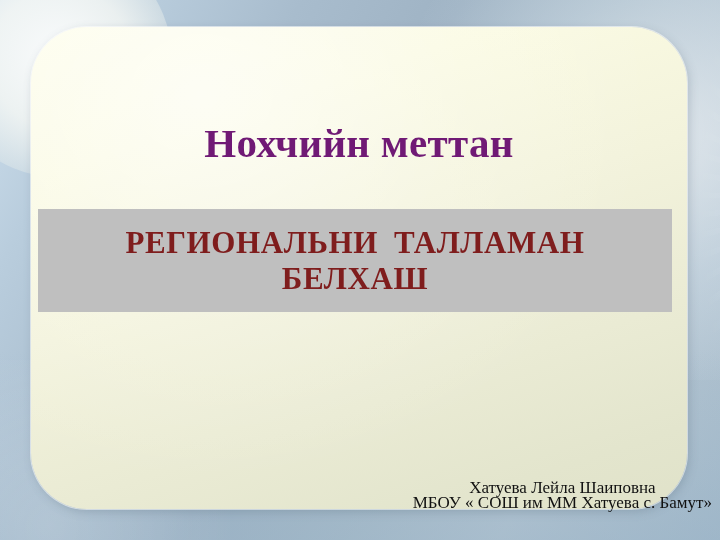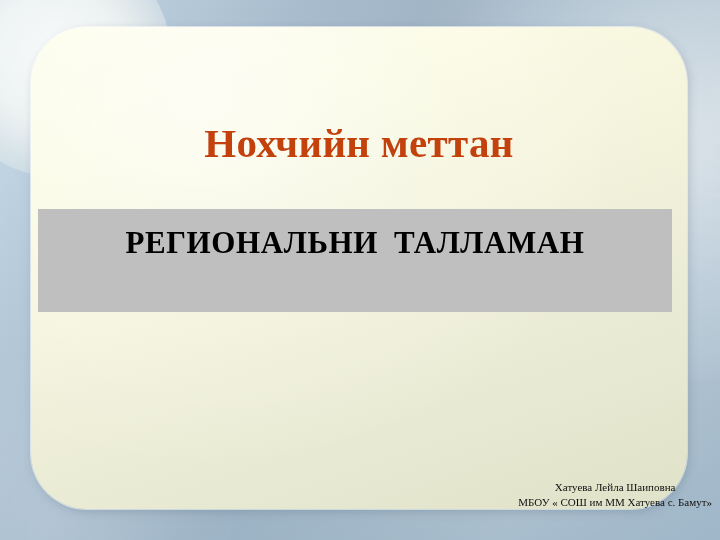--- a/index.html
+++ b/index.html
@@ -131,21 +131,21 @@
   .title {
     position: absolute;
     left: 31px;
     top: 119px;
     width: 656px;
     text-align: center;
     font-family: "Liberation Serif", "DejaVu Serif", serif;
     font-weight: bold;
     font-size: 41px;
     line-height: 48px;
-    color: #c2410c;
+    color: #701a75;
     letter-spacing: 0.3px;
     white-space: nowrap;
   }
 
   
   .banner {
     position: absolute;
     left: 38px;
     top: 209px;
     width: 634px;
@@ -155,36 +155,36 @@
   .banner-text {
     position: absolute;
     left: 0;
     top: 16px;
     width: 634px;
     text-align: center;
     font-family: "Liberation Serif", "DejaVu Serif", serif;
     font-weight: bold;
     font-size: 31px;
     line-height: 36px;
-    color: #000000;
+    color: #7f1d1d;
     letter-spacing: 0.6px;
   }
   .banner-text .gap {
     display: inline-block;
     width: 16px;
   }
 
   
   .author {
     position: absolute;
     right: 8px;
     bottom: 30px;
     text-align: center;
     font-family: "Liberation Serif", "DejaVu Serif", serif;
-    font-size: 11px;
+    font-size: 17px;
     line-height: 15px;
     color: #111111;
     white-space: nowrap;
   }
   .author div { white-space: nowrap; }
 </style>
 </head>
 <body>
 
 <div id="slide">
@@ -198,20 +198,21 @@
 
   <div class="panel">
     <div class="panel-sheen"></div>
   </div>
 
   <div class="title">Нохчийн меттан</div>
 
   <div class="banner">
     <div class="banner-text">
       <span>РЕГИОНАЛЬНИ</span><span class="gap"></span><span>ТАЛЛАМАН</span><br>
+      <span>БЕЛХАШ</span>
     </div>
   </div>
 
   <div class="author">
     <div>Хатуева Лейла Шаиповна</div>
     <div>МБОУ « СОШ им ММ Хатуева с. Бамут»</div>
   </div>
 
 </div>
 

